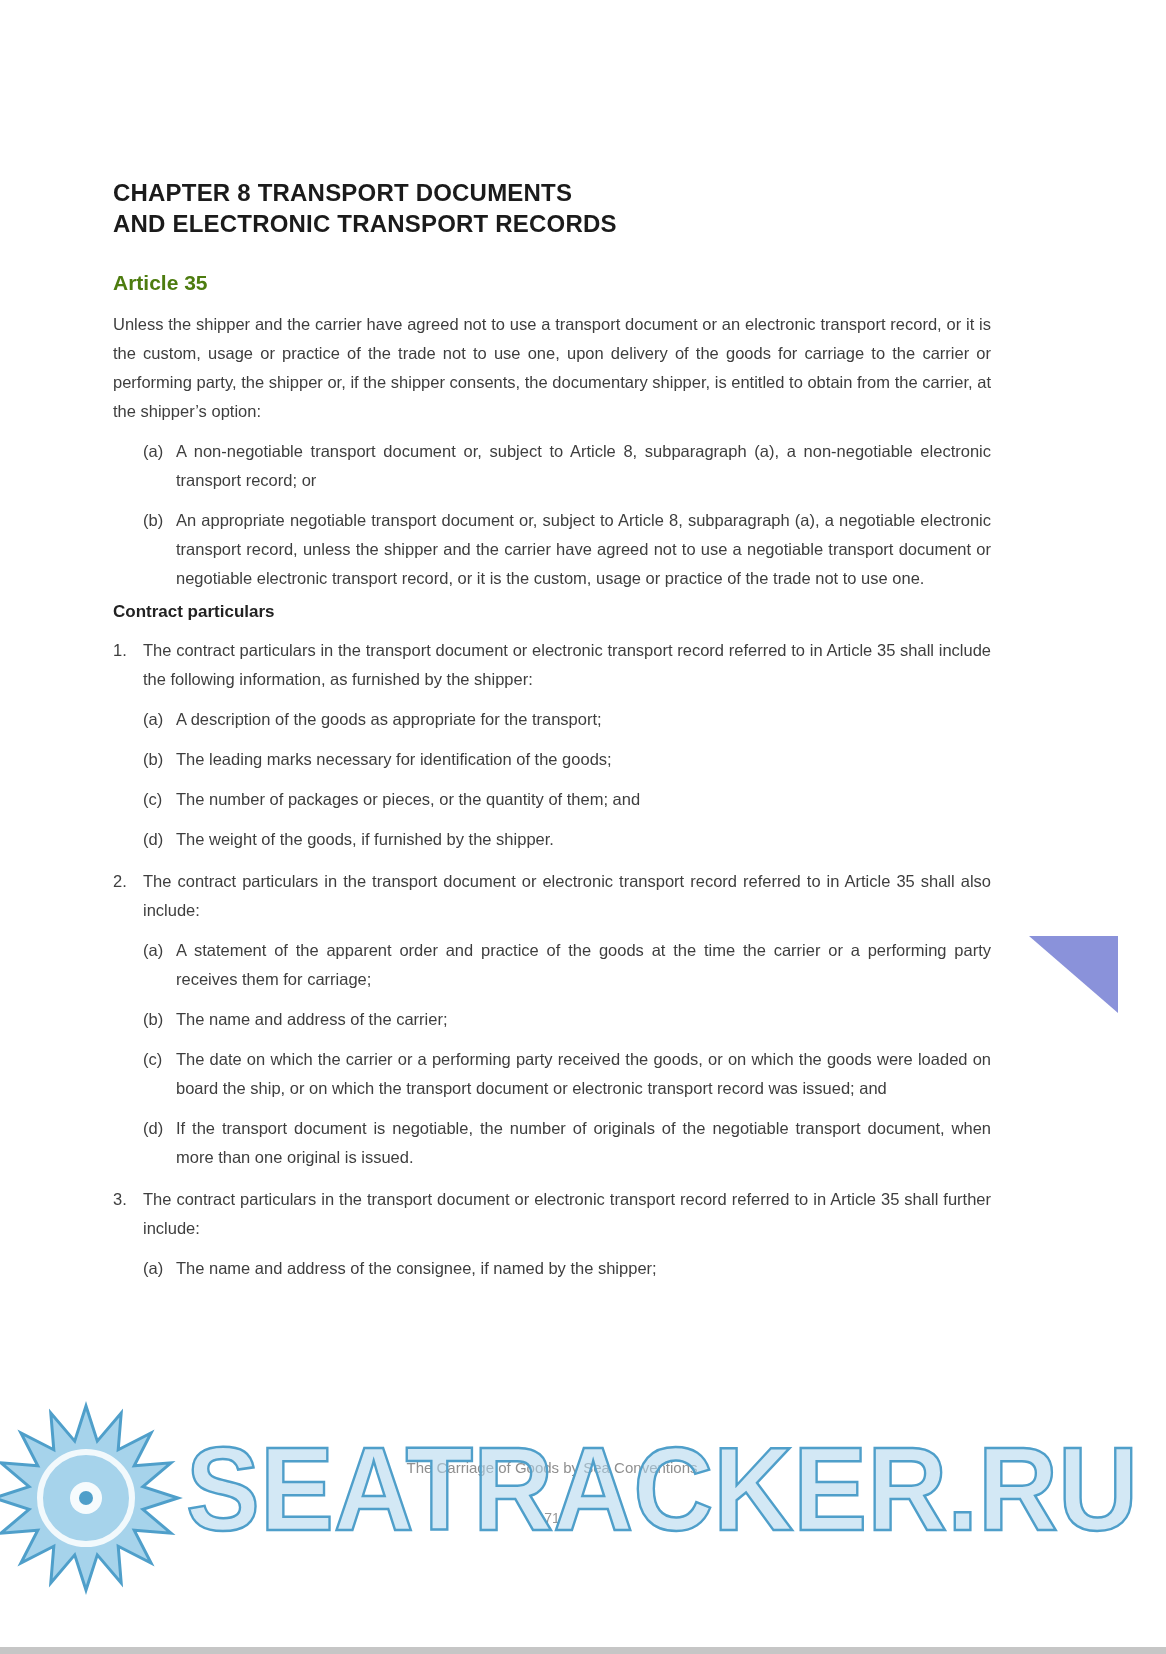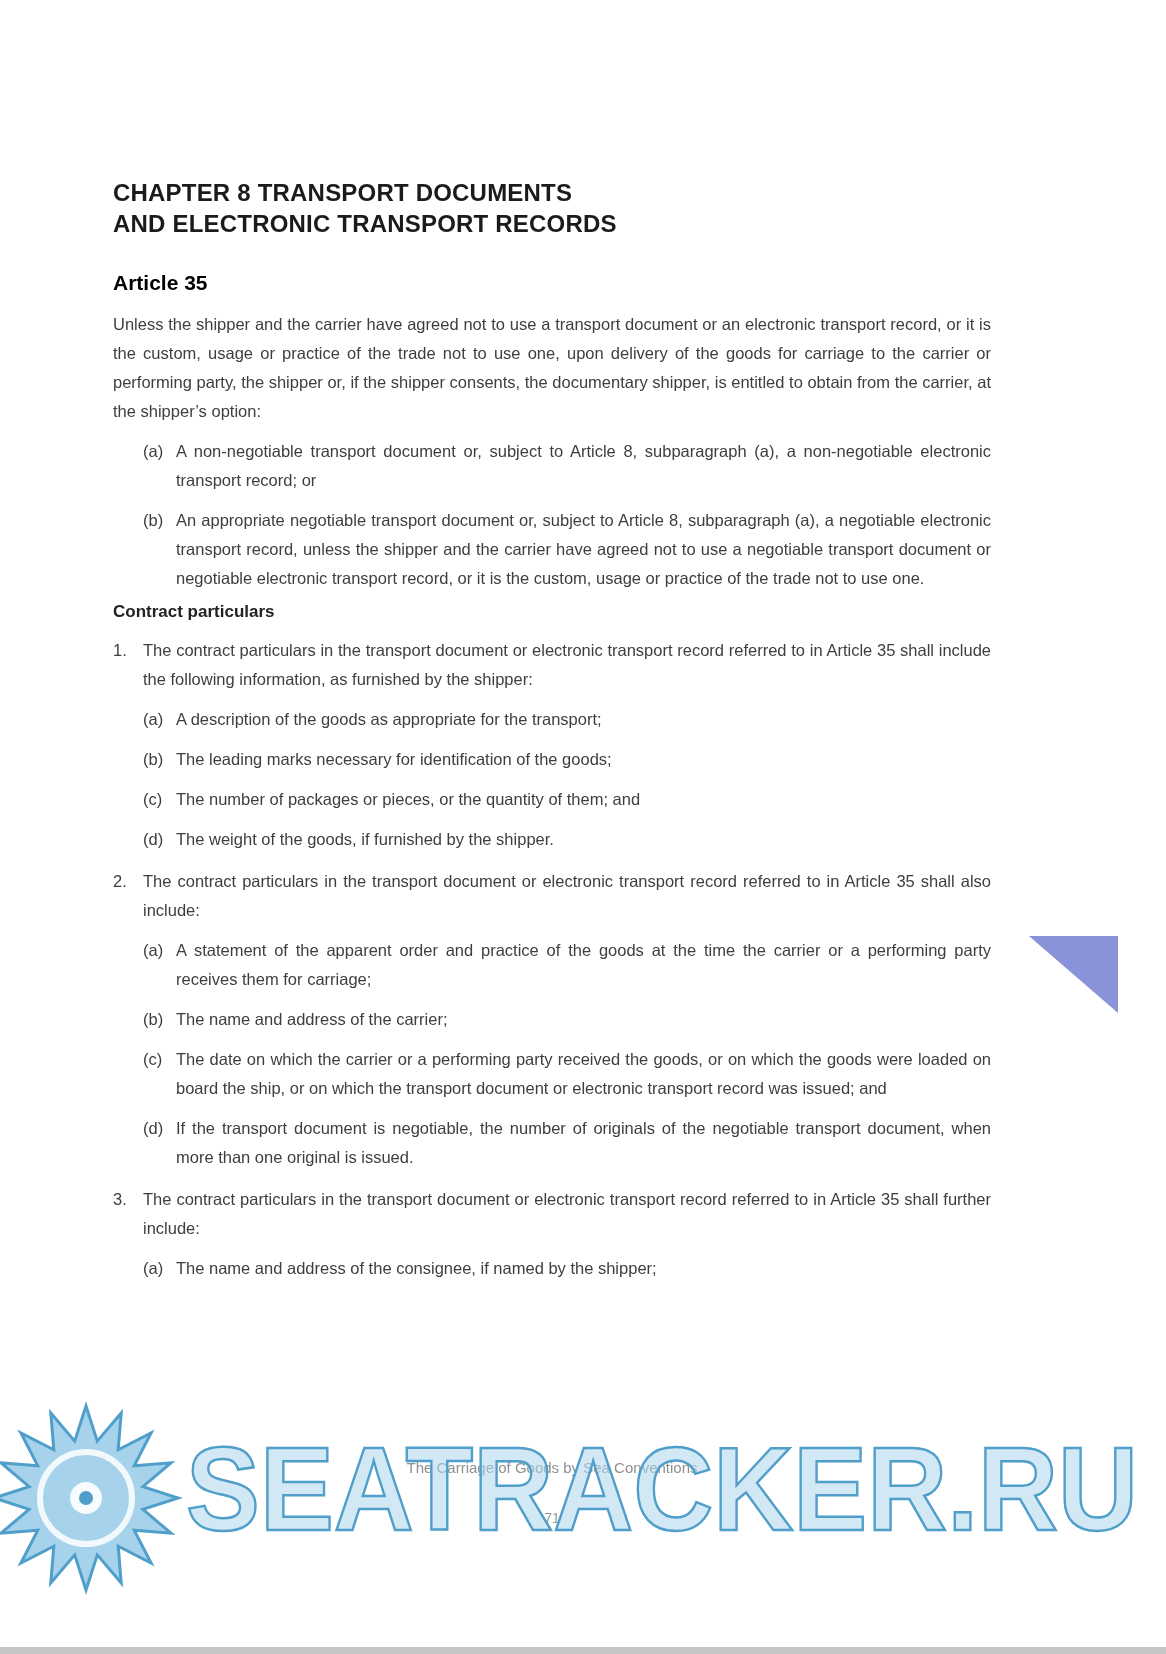--- a/index.html
+++ b/index.html
@@ -24,21 +24,21 @@
   }
   .chapter-title {
     font-size: 24px;
     line-height: 31px;
     font-weight: bold;
     color: #1b1b1b;
     letter-spacing: 0.2px;
     margin: 0;
   }
   .article-heading {
-    color: #000000;
+    color: #4d7c0f;
     font-size: 21px;
     line-height: 26px;
     font-weight: bold;
     margin: 31px 0 0 0;
   }
   .article-subheading {
     color: #222222;
     font-size: 17px;
     line-height: 22px;
     font-weight: bold;

